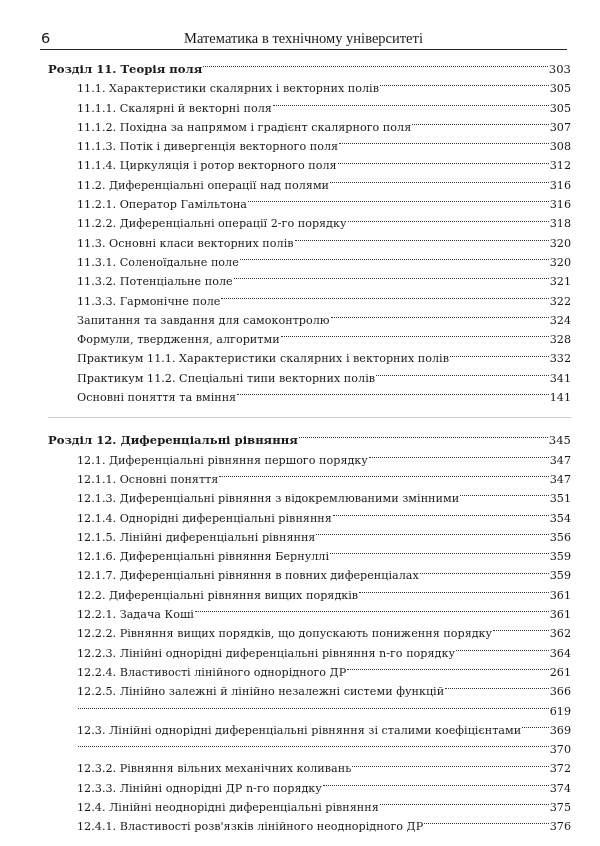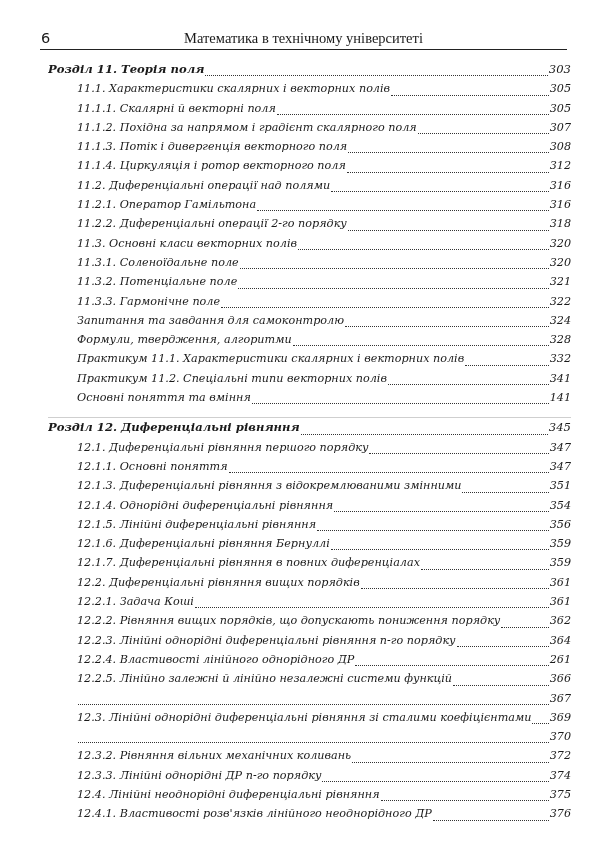--- a/index.html
+++ b/index.html
@@ -9,26 +9,26 @@
     border-bottom: 1.5px solid #222;
     font-family: "DejaVu Sans", sans-serif; font-size: 14.5px; line-height: 22px;
   }
   .page-number { position: absolute; left: 1px; top: 0; }
   .running-title { position: absolute; left: 0; right: 0; text-align: center; top: 0; font-family: Liberation Serif, serif; }
   .toc {
     position: absolute; left: 48px; top: 60px; width: 523px;
     font-family: "DejaVu Serif", serif; font-size: 11.2px;
   }
   .toc-row {
-    display: flex; align-items: flex-end; height: 19.3px; line-height: 19.3px;
-    white-space: nowrap; overflow: hidden; font-style: italic;
+    display: flex; align-items: center; height: 19.3px; line-height: 19.3px;
+    white-space: nowrap; overflow: hidden;
   }
   .toc-row.sub { padding-left: 29px; }
   .toc-row.chapter { font-weight: bold; font-size: 11.6px; }
-  .toc-row.chapter.second { margin-top: 10px; border-top: 1px solid #cfcfcf; padding-top: 0; }
+  .toc-row.chapter.second { margin-top: 10px; border-top: 1px solid #cfcfcf; padding-top: 13px; }
   .toc-title { flex: 0 0 auto; }
   .toc-dots {
     flex: 1 1 auto; overflow: hidden; margin: 0 1px;
     border-bottom: 1.5px dotted #333; height: 0; position: relative; top: -3px;
   }
   .toc-page { flex: 0 0 auto; font-weight: normal; }
   .toc-row.chapter .toc-page { font-weight: normal; }
 </style>
 </head>
 <body>
@@ -194,21 +194,21 @@
       <span class="toc-dots"></span>
       <span class="toc-page">261</span>
     </div>
     <div class="toc-row sub">
       <span class="toc-title">12.2.5. Лінійно залежні й лінійно незалежні системи функцій</span>
       <span class="toc-dots"></span>
       <span class="toc-page">366</span>
     </div>
     <div class="toc-row sub">
       <span class="toc-dots"></span>
-      <span class="toc-page">367</span>
+      <span class="toc-page">619</span>
     </div>
     <div class="toc-row sub">
       <span class="toc-title">12.3. Лінійні однорідні диференціальні рівняння зі сталими коефіцієнтами</span>
       <span class="toc-dots"></span>
       <span class="toc-page">369</span>
     </div>
     <div class="toc-row sub">
       <span class="toc-dots"></span>
       <span class="toc-page">370</span>
     </div>

